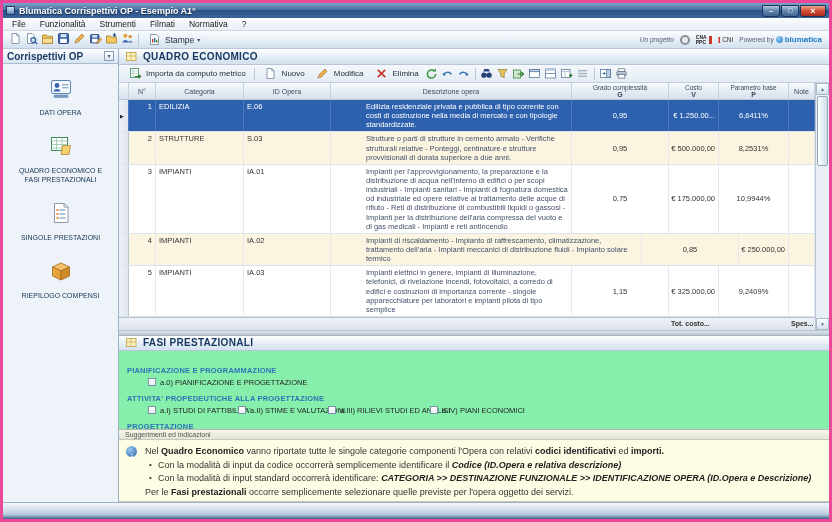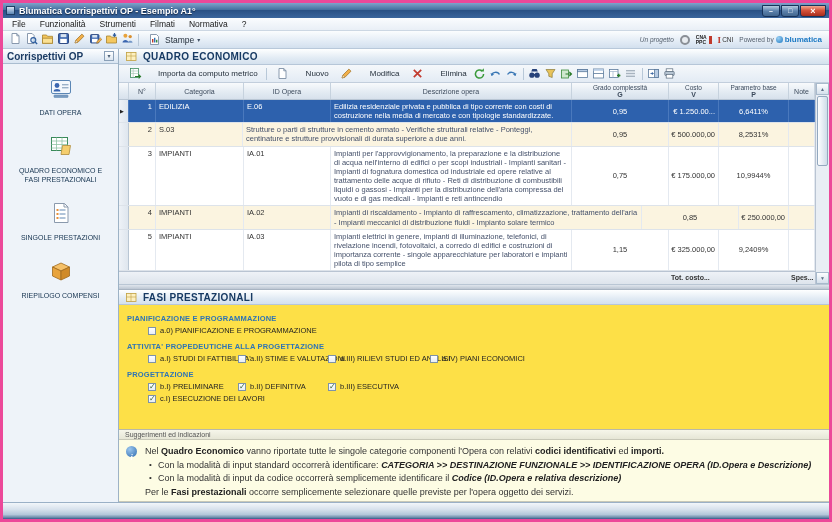--- a/index.html
+++ b/index.html
@@ -52,62 +52,62 @@
   .sb-item{display:flex;flex-direction:column;align-items:center;margin-bottom:17px;cursor:default;}
   .sb-item .ic24{margin-bottom:4px;}
   .sb-label{font-size:7px;color:#14324f;text-align:center;line-height:1.3;max-width:100px;}
 
   .main{flex:1;display:flex;flex-direction:column;min-width:0;background:#fff;}
   .sec-header{height:16px;flex:none;display:flex;align-items:center;gap:4px;padding:0 4px;background:linear-gradient(#feffff,#e2ebf4 60%,#d4e1ee);border-bottom:1px solid #b6c6d8;}
   .sec-title{font-size:10px;font-weight:bold;color:var(--section-title,#173a63);letter-spacing:.3px;}
 
   
   .tbl-toolbar{height:18px;flex:none;display:flex;align-items:center;background:linear-gradient(#f5f8fb,#e3ebf4);border-bottom:1px solid #c2cedc;padding:0 3px;}
-  .tt-btn{display:inline-flex;align-items:center;gap:15px;font-size:8px;color:#1f2a36;background:none;border:1px solid transparent;border-radius:2px;padding:0 4px;height:15px;font-family:inherit;}
+  .tt-btn{display:inline-flex;align-items:center;gap:3px;font-size:8px;color:#1f2a36;background:none;border:1px solid transparent;border-radius:2px;padding:0 4px;height:15px;font-family:inherit;}
 
   
   .tbl{flex:none;display:flex;border-bottom:1px solid #b9c6d4;}
   .tbl-cols{flex:1;min-width:0;display:flex;flex-direction:column;}
   .tbl-head{height:17px;display:flex;background:linear-gradient(#f8fafc,#e2eaf2 60%,#d7e1ec);border-bottom:1px solid #b9c6d4;}
   .th{display:flex;flex-direction:column;align-items:center;justify-content:center;font-size:7px;color:#3c4a5c;border-right:1px solid #c6d2de;overflow:hidden;white-space:nowrap;}
   .th span{font-size:6.5px;}
   .th b{font-size:7px;}
   .trow{display:flex;border-bottom:1px solid #dde3ea;background:#fff;}
   .trow.alt{background:var(--row-alt,#fbf4e0);}
   .trow.sel{background:var(--selected-row,#2d61ad);}
   .td{font-size:7.5px;color:#333;padding:2px 3px;border-right:1px solid #e4e9f0;line-height:1.22;overflow:hidden;}
   .trow.sel .td{color:#fff;border-right-color:#4a79bd;}
   .c-ind{width:10px;flex:none;padding:0;}
   .td.c-ind{background:linear-gradient(90deg,#eef2f7,#dfe6ee);border-right:1px solid #b9c6d4;position:relative;}
   .td.c-ind.cur::before{content:"▶";position:absolute;left:1px;top:50%;transform:translateY(-50%);font-size:5px;color:#222;}
   .c-num{width:27px;flex:none;text-align:right;}
   .c-cat{width:88px;flex:none;}
   .c-id{width:87px;flex:none;}
   .c-desc{flex:1;min-width:0;}
-  .td.c-desc{color:#44506a;}
+  .td.c-desc{color:#44506a;margin-left:32px;}
   .trow.sel .td.c-desc{color:#fff;}
   .c-g{width:97px;flex:none;text-align:center;}
   .c-v{width:50px;flex:none;text-align:right;white-space:nowrap;}
   .c-p{width:70px;flex:none;text-align:center;}
   .c-note{width:26px;flex:none;}
   .td.c-g,.td.c-v,.td.c-p{display:flex;align-items:center;}
   .td.c-g{justify-content:center;}
   .td.c-v{justify-content:flex-end;}
   .td.c-p{justify-content:center;}
   .tbl-foot{height:13px;display:flex;background:linear-gradient(#eef2f7,#dde4ec);border-top:1px solid #b9c4d2;font-size:7px;font-weight:bold;color:#333;}
   .tf{padding:2px 2px;overflow:hidden;white-space:nowrap;}
   .vscroll{width:14px;flex:none;background:#e9eef4;border-left:1px solid #b9c4d2;display:flex;flex-direction:column;}
   .vs-btn{height:12px;flex:none;background:linear-gradient(#fdfeff,#d5e0ec);border:1px solid #a8bacc;font-size:5px;color:#5a6e84;text-align:center;line-height:11px;}
   .vs-thumb{height:70px;margin:1px;background:linear-gradient(90deg,#fdfeff,#cfdce9);border:1px solid #93a8bf;border-radius:2px;}
   .vs-track{flex:1;}
 
   
   .splitter{height:5px;flex:none;background:linear-gradient(#dfe5ec,#bcc6d2);border-bottom:1px solid #a8b4c2;}
   .fasi-header{height:15px;}
-  .fasi-panel{flex:1;min-height:0;overflow:hidden;background:#fde047;padding-top:2px;}
+  .fasi-panel{flex:1;min-height:0;overflow:hidden;background:#86efac;padding-top:8px;}
   .fgroup-label{margin:7px 0 0 8px;font-size:7.5px;font-weight:bold;color:var(--group-label,#2e74b5);letter-spacing:.2px;}
   .foptions{display:flex;margin:3px 0 0 29px;align-items:center;}
   .fopt{display:inline-flex;align-items:center;width:90px;flex:none;}
   .fopt.wide{width:102px;}
   .fopt:last-child{width:auto;}
   .cb{width:8px;height:8px;border:1px solid #7e93a8;background:linear-gradient(#fff,#e8eef5);display:inline-block;position:relative;margin-right:4px;flex:none;}
   .cb.on::before{content:"✓";position:absolute;left:0;top:-2px;font-size:8px;font-weight:bold;color:#2f5f2f;}
   .fopt-label{font-size:7.5px;color:#222;white-space:nowrap;}
 
   
@@ -486,20 +486,21 @@
                 <div class="td c-id">E.06</div>
                 <div class="td c-desc">Edilizia residenziale privata e pubblica di tipo corrente con costi di costruzione nella media di mercato e con tipologie standardizzate.</div>
                 <div class="td c-g">0,95</div>
                 <div class="td c-v">€ 1.250.00...</div>
                 <div class="td c-p">6,6411%</div>
                 <div class="td c-note"></div>
               </div>
               <div class="trow alt">
                 <div class="td c-ind"></div>
                 <div class="td c-num">2</div>
+                <div class="td c-cat">STRUTTURE</div>
                 <div class="td c-id">S.03</div>
                 <div class="td c-desc">Strutture o parti di strutture in cemento armato - Verifiche strutturali relative - Ponteggi, centinature e strutture provvisionali di durata superiore a due anni.</div>
                 <div class="td c-g">0,95</div>
                 <div class="td c-v">€ 500.000,00</div>
                 <div class="td c-p">8,2531%</div>
                 <div class="td c-note"></div>
               </div>
               <div class="trow">
                 <div class="td c-ind"></div>
                 <div class="td c-num">3</div>
@@ -565,21 +566,21 @@
             </span>
           </span>
         <span class="sec-title">FASI PRESTAZIONALI</span>
       </div>
 
       <div class="fasi-panel" id="fasi-panel">
           <div class="fgroup-label">PIANIFICAZIONE E PROGRAMMAZIONE</div>
           <div class="foptions">
             <div class="fopt">
               <span class="cb"></span>
-              <span class="fopt-label">a.0) PIANIFICAZIONE E PROGRAMMAZIONE</span>
+              <span class="fopt-label">a.0) PIANIFICAZIONE E PROGETTAZIONE</span>
             </div>
           </div>
           <div class="fgroup-label">ATTIVITA' PROPEDEUTICHE ALLA PROGETTAZIONE</div>
           <div class="foptions">
             <div class="fopt">
               <span class="cb"></span>
               <span class="fopt-label">a.I)  STUDI DI FATTIBILITA'</span>
             </div>
             <div class="fopt">
               <span class="cb"></span>
@@ -616,22 +617,22 @@
             </div>
           </div>
         </div>
 
       <div class="sugg">
         <div class="sugg-header">Suggerimenti ed indicazioni</div>
         <div class="sugg-body">
           <span class="info-ic"></span>
           <div id="sugg-lines">
               <div class="sline"><span>Nel </span><span class="b">Quadro Economico</span><span> vanno riportate tutte le singole categorie componenti l'Opera con relativi </span><span class="b">codici identificativi</span><span> ed </span><span class="b">importi.</span></div>
+              <div class="sline bullet"><span>Con la modalità di input da codice occorrerà semplicemente identificare il </span><span class="bi">Codice (ID.Opera e relativa descrizione)</span></div>
               <div class="sline bullet"><span>Con la modalità di input standard occorrerà identificare: </span><span class="bi">CATEGORIA &gt;&gt; DESTINAZIONE FUNZIONALE &gt;&gt; IDENTIFICAZIONE OPERA (ID.Opera e Descrizione)</span></div>
-              <div class="sline bullet"><span>Con la modalità di input da codice occorrerà semplicemente identificare il </span><span class="bi">Codice (ID.Opera e relativa descrizione)</span></div>
               <div class="sline"><span>Per le </span><span class="b">Fasi prestazionali</span><span> occorre semplicemente selezionare quelle previste per l'opera oggetto dei servizi.</span></div>
             </div>
         </div>
       </div>
 
     </div>
   </div>
 
   <div class="statusbar"></div>
 </div>

